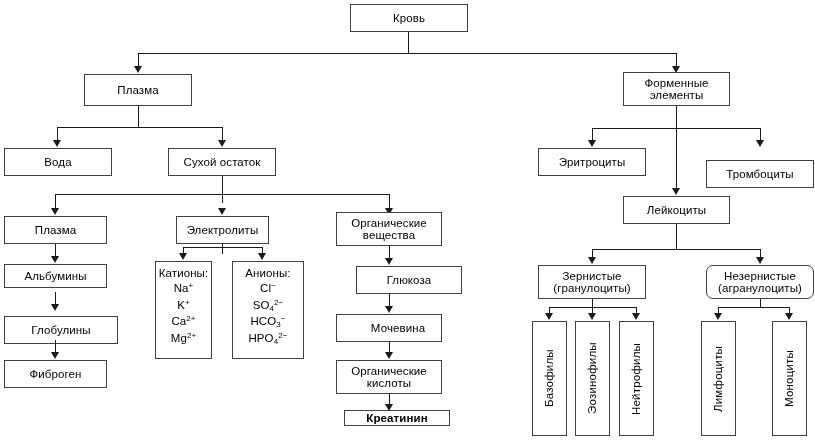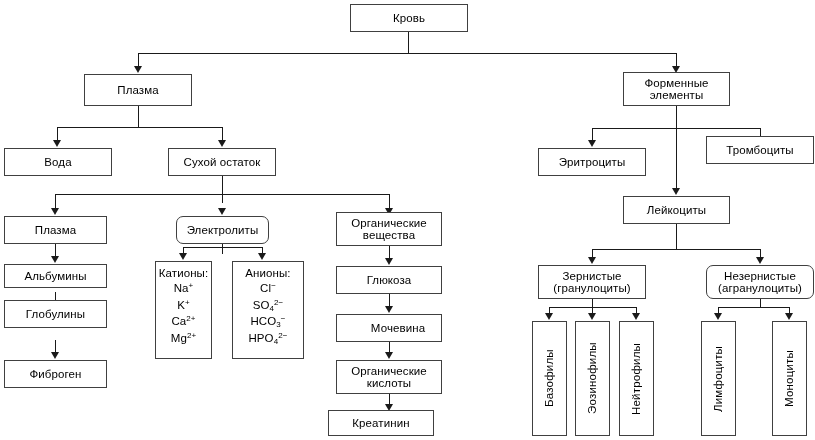--- a/index.html
+++ b/index.html
@@ -122,27 +122,27 @@
   <div class="arrow" style="left:385px; top:208px;"></div>
 
   <div class="node" style="left:4px; top:216px; width:103px; height:28px;">Плазма</div>
   <div class="link-v" style="left:55px; top:244px; height:14px;"></div>
   <div class="arrow" style="left:51px; top:256px;"></div>
 
   <div class="node" style="left:4px; top:264px; width:103px; height:24px;">Альбумины</div>
   <div class="link-v" style="left:55px; top:292px; height:14px;"></div>
   <div class="arrow" style="left:51px; top:304px;"></div>
 
-  <div class="node" style="left:4px; top:300px; width:103px; height:28px;">Глобулины</div>
+  <div class="node" style="left:4px; top:316px; width:114px; height:28px;">Глобулины</div>
   <div class="link-v" style="left:55px; top:340px; height:14px;"></div>
   <div class="arrow" style="left:51px; top:352px;"></div>
 
   <div class="node" style="left:4px; top:360px; width:103px; height:28px;">Фиброген</div>
 
-  <div class="node" style="left:176px; top:216px; width:93px; height:28px;border-radius:7px;">Электролиты</div>
+  <div class="node" style="left:176px; top:216px; width:93px; height:28px;">Электролиты</div>
   <div class="link-v" style="left:222px; top:244px; height:10px;"></div>
   <div class="link-h" style="left:183px; top:247px; width:79px;"></div>
   <div class="link-v" style="left:183px; top:247px; height:9px;"></div>
   <div class="arrow" style="left:179px; top:253px;"></div>
   <div class="link-v" style="left:262px; top:247px; height:9px;"></div>
   <div class="arrow" style="left:258px; top:253px;"></div>
 
   <div class="node listbox" style="left:155px; top:261px; width:57px; height:98px;">
     <span class="list-head">Катионы:</span>
 
@@ -159,48 +159,48 @@
       <span class="ion">SO<sub>4</sub><sup>2−</sup></span>
       <span class="ion">HCO<sub>3</sub><sup>−</sup></span>
       <span class="ion">HPO<sub>4</sub><sup>2−</sup></span>
     </div>
 
   <div class="node two-line" style="left:336px; top:212px; width:106px; height:34px;">Органические
 вещества</div>
   <div class="link-v" style="left:389px; top:246px; height:14px;"></div>
   <div class="arrow" style="left:385px; top:258px;"></div>
 
-  <div class="node" style="left:336px; top:266px; width:106px; height:28px;">Глюкоза</div>
+  <div class="node" style="left:356px; top:266px; width:106px; height:28px;">Глюкоза</div>
   <div class="link-v" style="left:389px; top:294px; height:14px;"></div>
   <div class="arrow" style="left:385px; top:306px;"></div>
 
   <div class="node" style="left:336px; top:314px; width:106px; height:28px;padding-left:20px;">Мочевина</div>
   <div class="link-v" style="left:389px; top:342px; height:12px;"></div>
   <div class="arrow" style="left:385px; top:352px;"></div>
 
   <div class="node two-line" style="left:336px; top:360px; width:106px; height:34px;">Органические
 кислоты</div>
   <div class="link-v" style="left:389px; top:394px; height:12px;"></div>
   <div class="arrow" style="left:385px; top:404px;"></div>
 
-  <div class="node" style="left:328px; top:410px; width:106px; height:26px;">Креатинин</div>
+  <div class="node" style="left:344px; top:410px; width:106px; height:16px;font-weight:bold;">Креатинин</div>
 
   <div class="node two-line" style="left:623px; top:72px; width:107px; height:34px;">Форменные
 элементы</div>
 
   <div class="link-v" style="left:676px; top:106px; height:84px;"></div>
   <div class="link-h" style="left:592px; top:128px; width:168px;"></div>
   <div class="link-v" style="left:592px; top:128px; height:14px;"></div>
   <div class="arrow" style="left:588px; top:140px;"></div>
   <div class="link-v" style="left:760px; top:128px; height:14px;"></div>
   <div class="arrow" style="left:756px; top:140px;"></div>
   <div class="arrow" style="left:672px; top:188px;"></div>
 
   <div class="node" style="left:538px; top:148px; width:108px; height:28px;">Эритроциты</div>
-  <div class="node" style="left:706px; top:136px; width:108px; height:28px;">Тромбоциты</div>
+  <div class="node" style="left:706px; top:160px; width:108px; height:28px;">Тромбоциты</div>
 
   <div class="node" style="left:623px; top:196px; width:107px; height:28px;">Лейкоциты</div>
 
   <div class="link-v" style="left:676px; top:224px; height:26px;"></div>
   <div class="link-h" style="left:592px; top:249px; width:168px;"></div>
   <div class="link-v" style="left:592px; top:249px; height:11px;"></div>
   <div class="arrow" style="left:588px; top:257px;"></div>
   <div class="link-v" style="left:760px; top:249px; height:11px;"></div>
   <div class="arrow" style="left:756px; top:257px;"></div>
 

